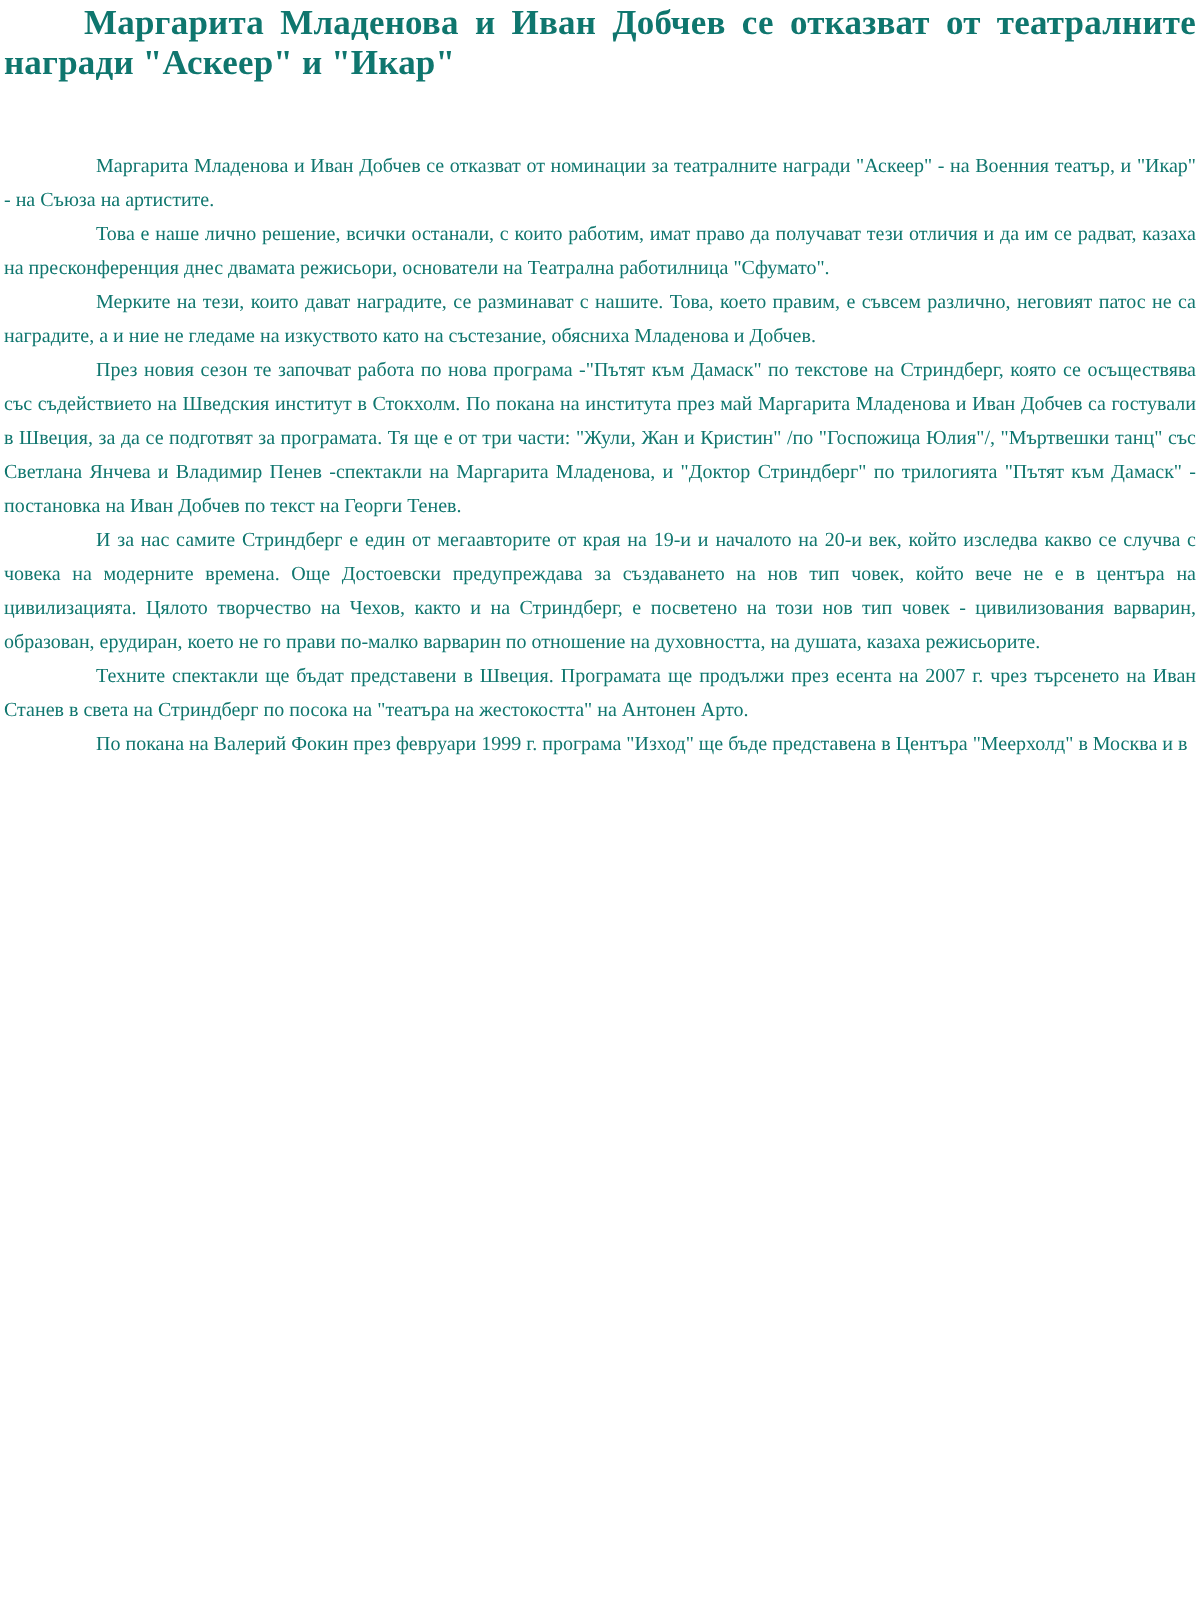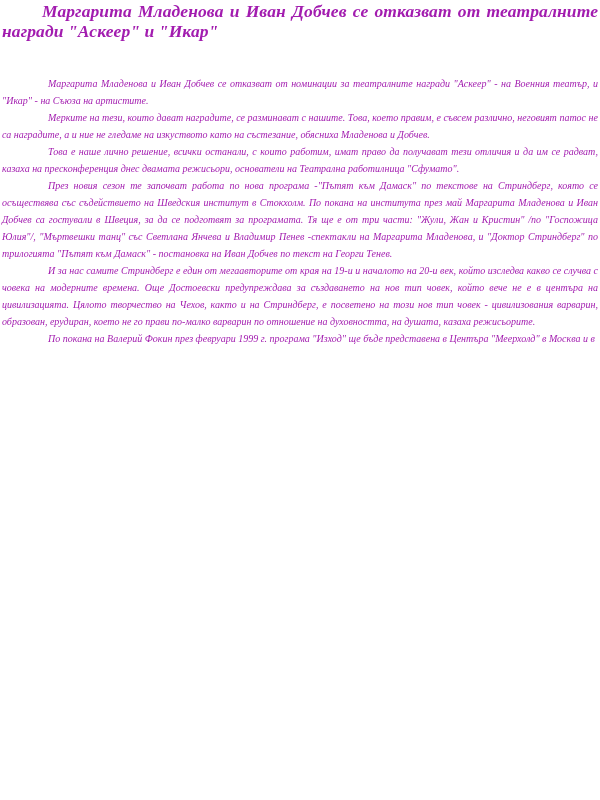--- a/index.html
+++ b/index.html
@@ -1,21 +1,20 @@
 <!DOCTYPE html>
 <html><head>
 <meta charset="utf-8">
 <style>
   html, body { margin: 0; padding: 0; background: #ffffff; }
   body { width: 600px; height: 800px; overflow: hidden; position: relative; }
   .page {
     position: absolute; left: 2px; top: 0; width: 596px;
     font-family: "Liberation Serif", "DejaVu Serif", serif;
-    color: #a21caf;
-    font-style: italic;
+    color: #0f766e;
   }
   .title {
     font-weight: bold;
     font-size: 17.5px;
     line-height: 20px;
     text-align: justify;
     text-align-last: left;
     text-indent: 40px;
     margin: 1px 0 0 0;
     letter-spacing: 0.1px;
@@ -29,19 +28,20 @@
     margin: 0;
   }
 </style>
 </head>
 <body>
 
 <div class="page">
   <h1 class="title">Маргарита Младенова и Иван Добчев се отказват от театралните награди "Аскеер" и "Икар"</h1>
   <div class="body">
     <p class="para">Маргарита Младенова и Иван Добчев се отказват от номинации за театралните награди "Аскеер" - на Военния театър, и "Икар" - на Съюза на артистите.</p>
+    <p class="para">Това е наше лично решение, всички останали, с които работим, имат право да получават тези отличия и да им се радват, казаха на пресконференция днес двамата режисьори, основатели на Театрална работилница "Сфумато".</p>
     <p class="para">Мерките на тези, които дават наградите, се разминават с нашите. Това, което правим, е съвсем различно, неговият патос не са наградите, а и ние не гледаме на изкуството като на състезание, обясниха Младенова и Добчев.</p>
-    <p class="para">Това е наше лично решение, всички останали, с които работим, имат право да получават тези отличия и да им се радват, казаха на пресконференция днес двамата режисьори, основатели на Театрална работилница "Сфумато".</p>
     <p class="para">През новия сезон те започват работа по нова програма -"Пътят към Дамаск" по текстове на Стриндберг, която се осъществява със съдействието на Шведския институт в Стокхолм. По покана на института през май Маргарита Младенова и Иван Добчев са гостували в Швеция, за да се подготвят за програмата. Тя ще е от три части: "Жули, Жан и Кристин" /по "Госпожица Юлия"/, "Мъртвешки танц" със Светлана Янчева и Владимир Пенев -спектакли на Маргарита Младенова, и "Доктор Стриндберг" по трилогията "Пътят към Дамаск" - постановка на Иван Добчев по текст на Георги Тенев.</p>
     <p class="para">И за нас самите Стриндберг е един от мегаавторите от края на 19-и и началото на 20-и век, който изследва какво се случва с човека на модерните времена. Още Достоевски предупреждава за създаването на нов тип човек, който вече не е в центъра на цивилизацията. Цялото творчество на Чехов, както и на Стриндберг, е посветено на този нов тип човек - цивилизования варварин, образован, ерудиран, което не го прави по-малко варварин по отношение на духовността, на душата, казаха режисьорите.</p>
+    <p class="para">Техните спектакли ще бъдат представени в Швеция. Програмата ще продължи през есента на 2007 г. чрез търсенето на Иван Станев в света на Стриндберг по посока на "театъра на жестокостта" на Антонен Арто.</p>
     <p class="para">По покана на Валерий Фокин през февруари 1999 г. програма "Изход" ще бъде представена в Центъра "Меерхолд" в Москва и в</p>
   </div>
 </div>
 
 </body></html>

